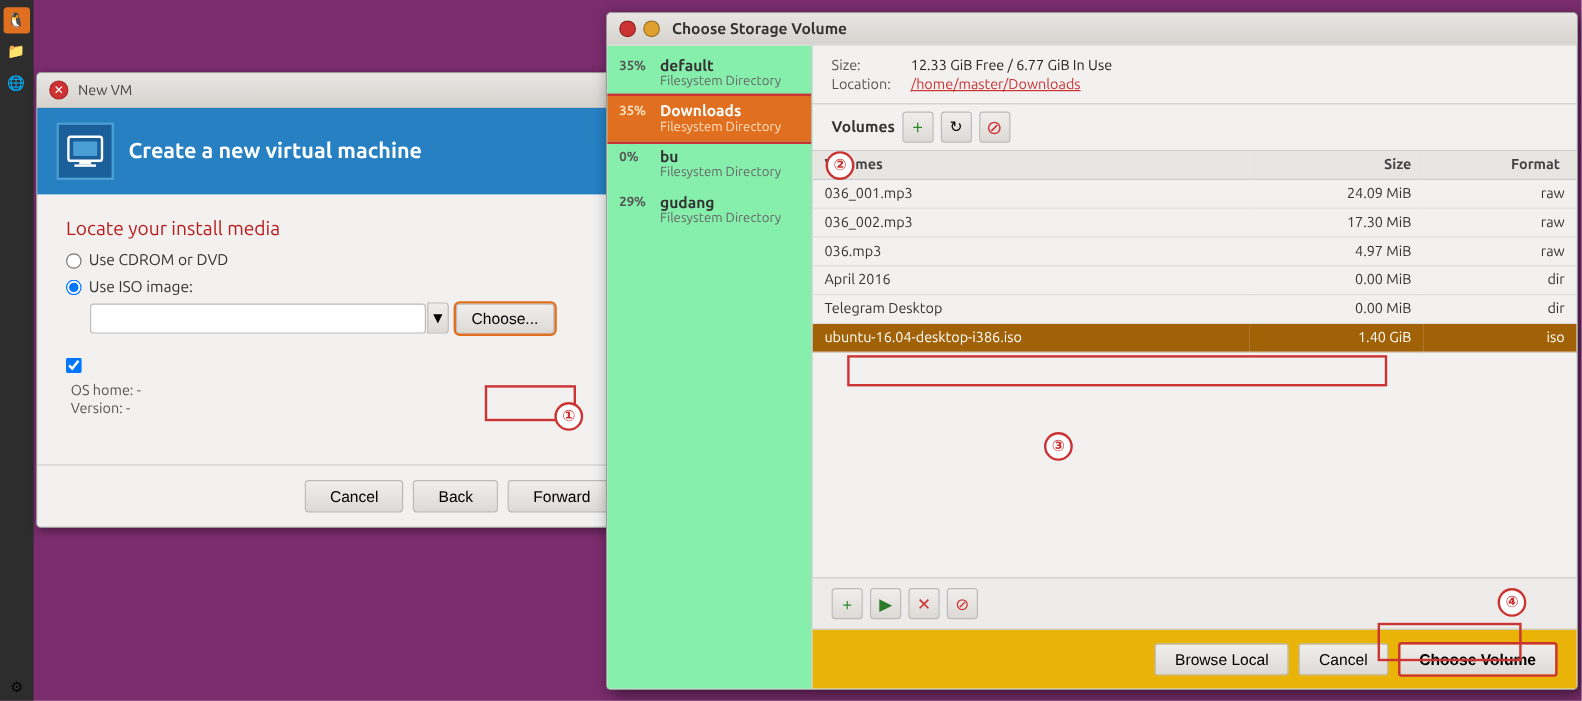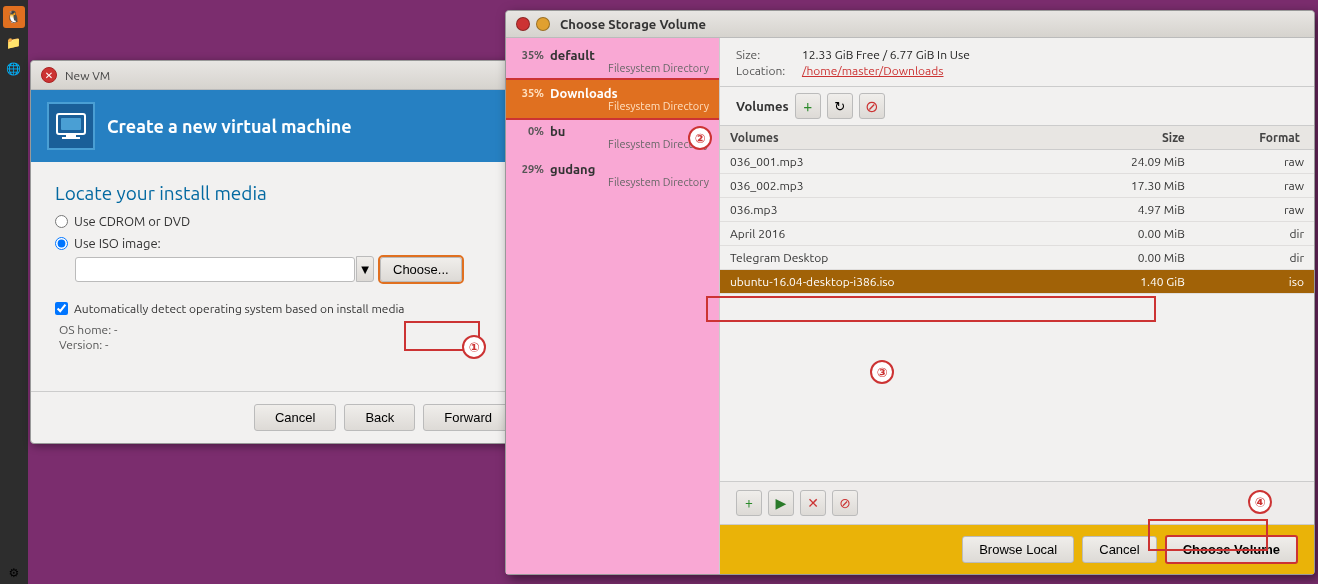--- a/index.html
+++ b/index.html
@@ -86,22 +86,22 @@
     .vm-header-text p {
       color: #b8d8f0;
       font-size: 13px;
     }
 
     .new-vm-body {
       padding: 20px 24px;
     }
 
     .section-label {
-      font-size: 19px;
-      color: #0369a1;
+      font-size: 16px;
+      color: #b91c1c;
       margin-bottom: 10px;
     }
 
     .radio-group {
       margin-bottom: 12px;
     }
 
     .radio-row {
       display: flex;
       align-items: center;
@@ -249,26 +249,25 @@
     }
 
     .storage-content {
       display: flex;
       flex: 1;
       overflow: hidden;
     }
 
     
     .storage-sidebar {
-      width: 214px;
-      background: #f9a8d4;
+      width: 171px;
+      background: #86efac;
       border-right: 1px solid #ccc;
       overflow-y: auto;
       padding: 4px 0;
-      text-align: right;
     }
 
     .pool-item {
       padding: 6px 10px;
       cursor: pointer;
       display: flex;
       flex-direction: column;
     }
 
     .pool-item.selected {
@@ -583,21 +582,20 @@
         <label class="radio-label" for="iso">Use ISO image:</label>
       </div>
       <div class="iso-input-row">
         <input type="text" class="iso-input" style="">
         <span style="width:18px;height:26px;border:1px solid #bbb;background:linear-gradient(to bottom,#f0eeeb,#dddad6);display:flex;align-items:center;justify-content:center;cursor:pointer;font-size:10px;border-radius:0 3px 3px 0;margin-left:-5px;">▼</span>
         <button class="browse-btn">Choose...</button>
       </div>
     </div>
     <div class="checkbox-row">
       <input type="checkbox" checked="" id="auto" style="">
-      <label class="checkbox-label" for="auto">Automatically detect operating system based on install media</label>
     </div>
     <div class="os-info">
       <p>
         <span>OS home:</span>
         <span>-</span>
       </p>
       <p>
         <span>Version:</span>
         <span>-</span>
       </p>

